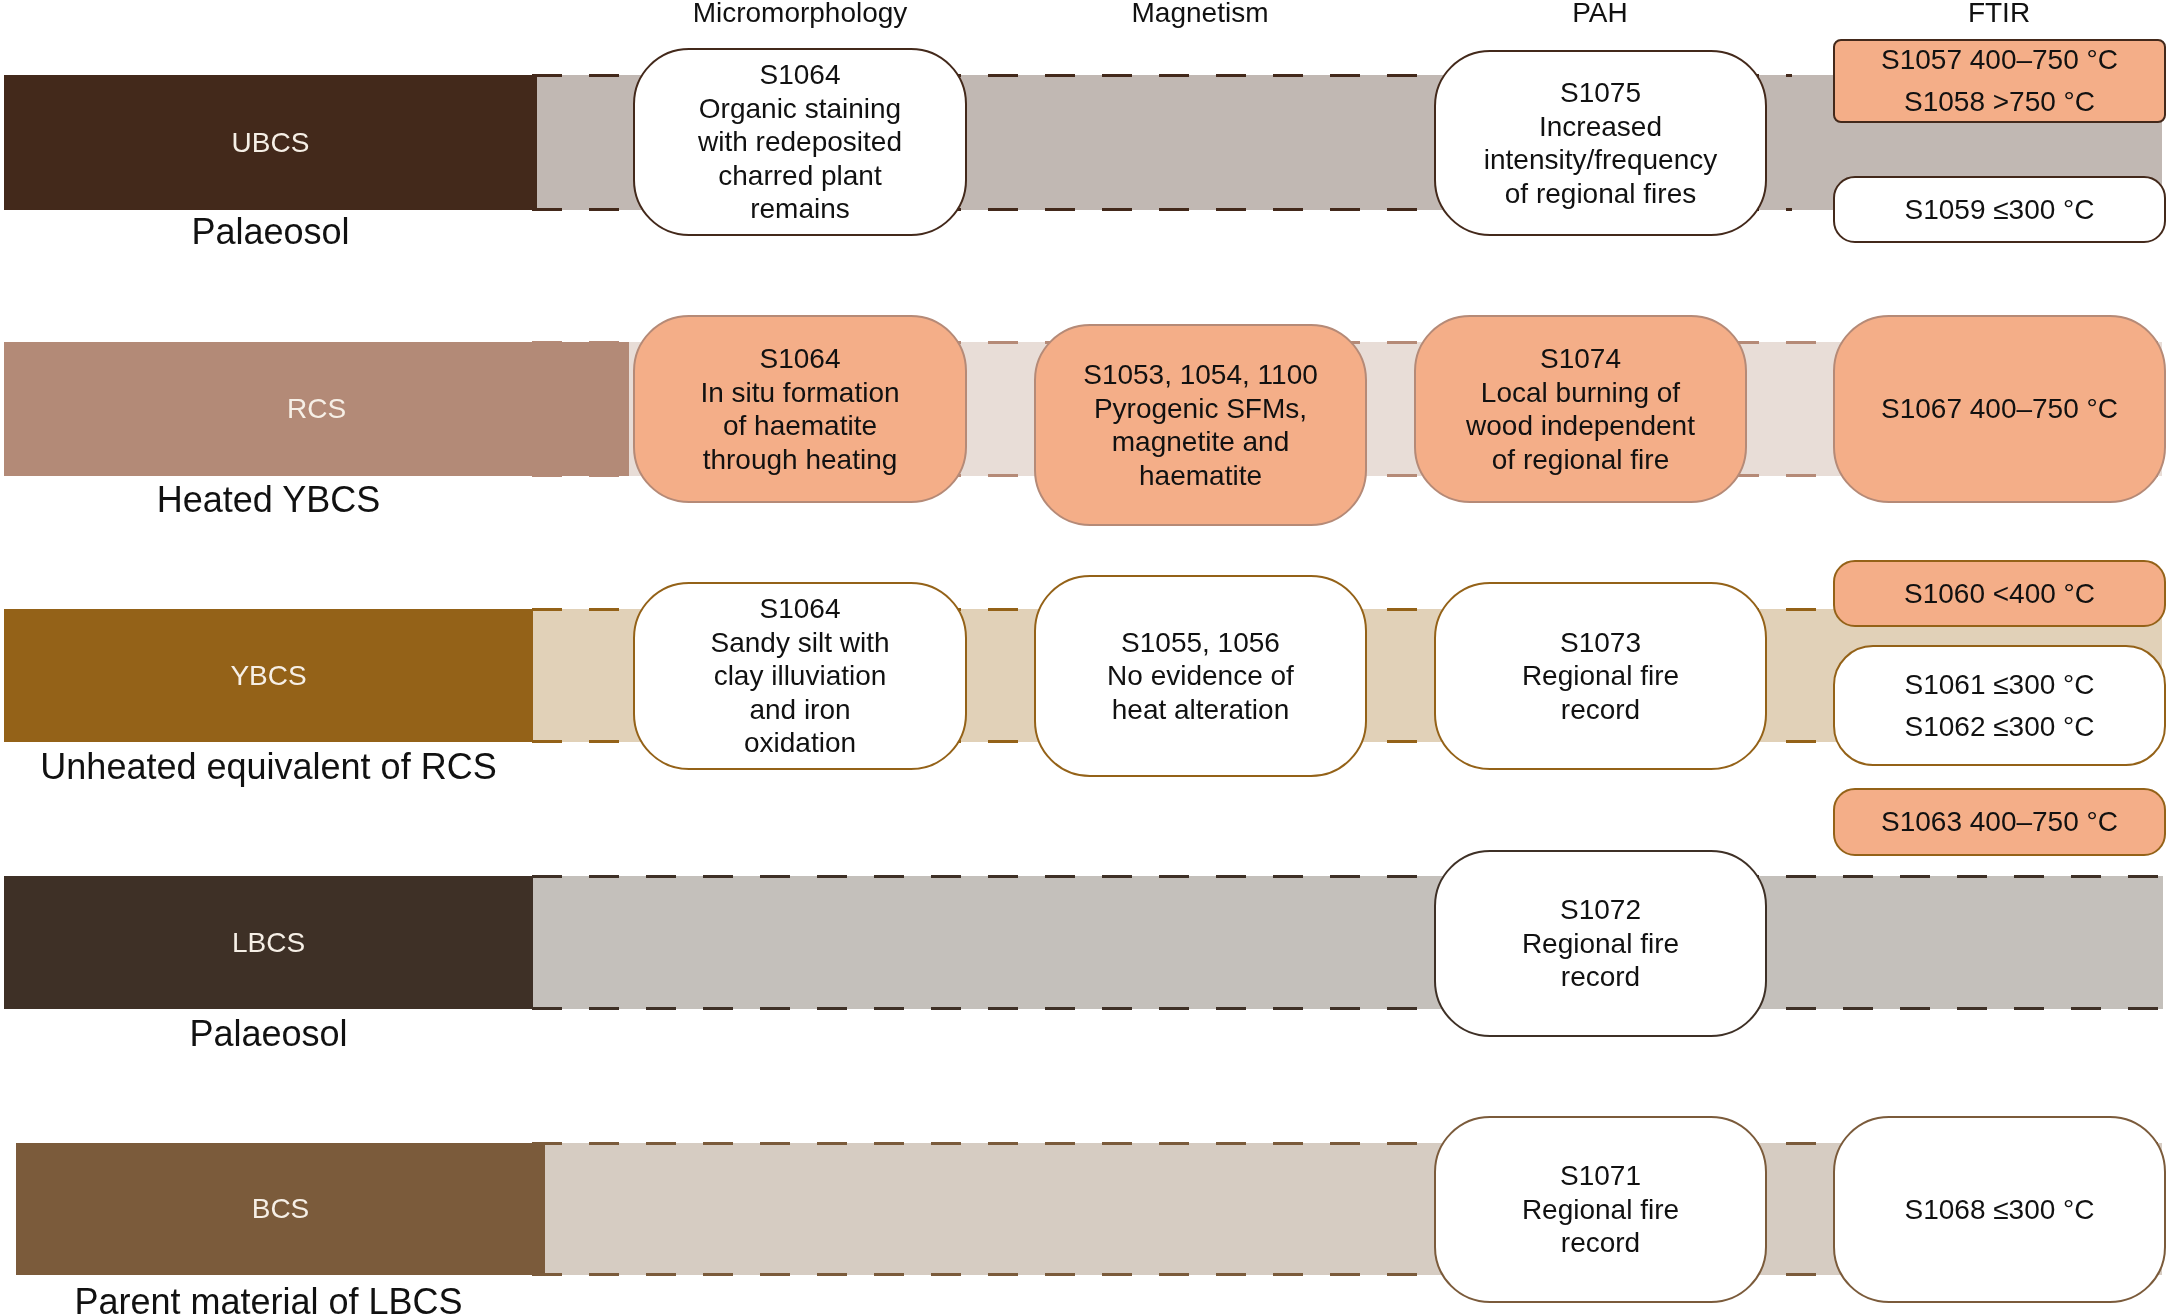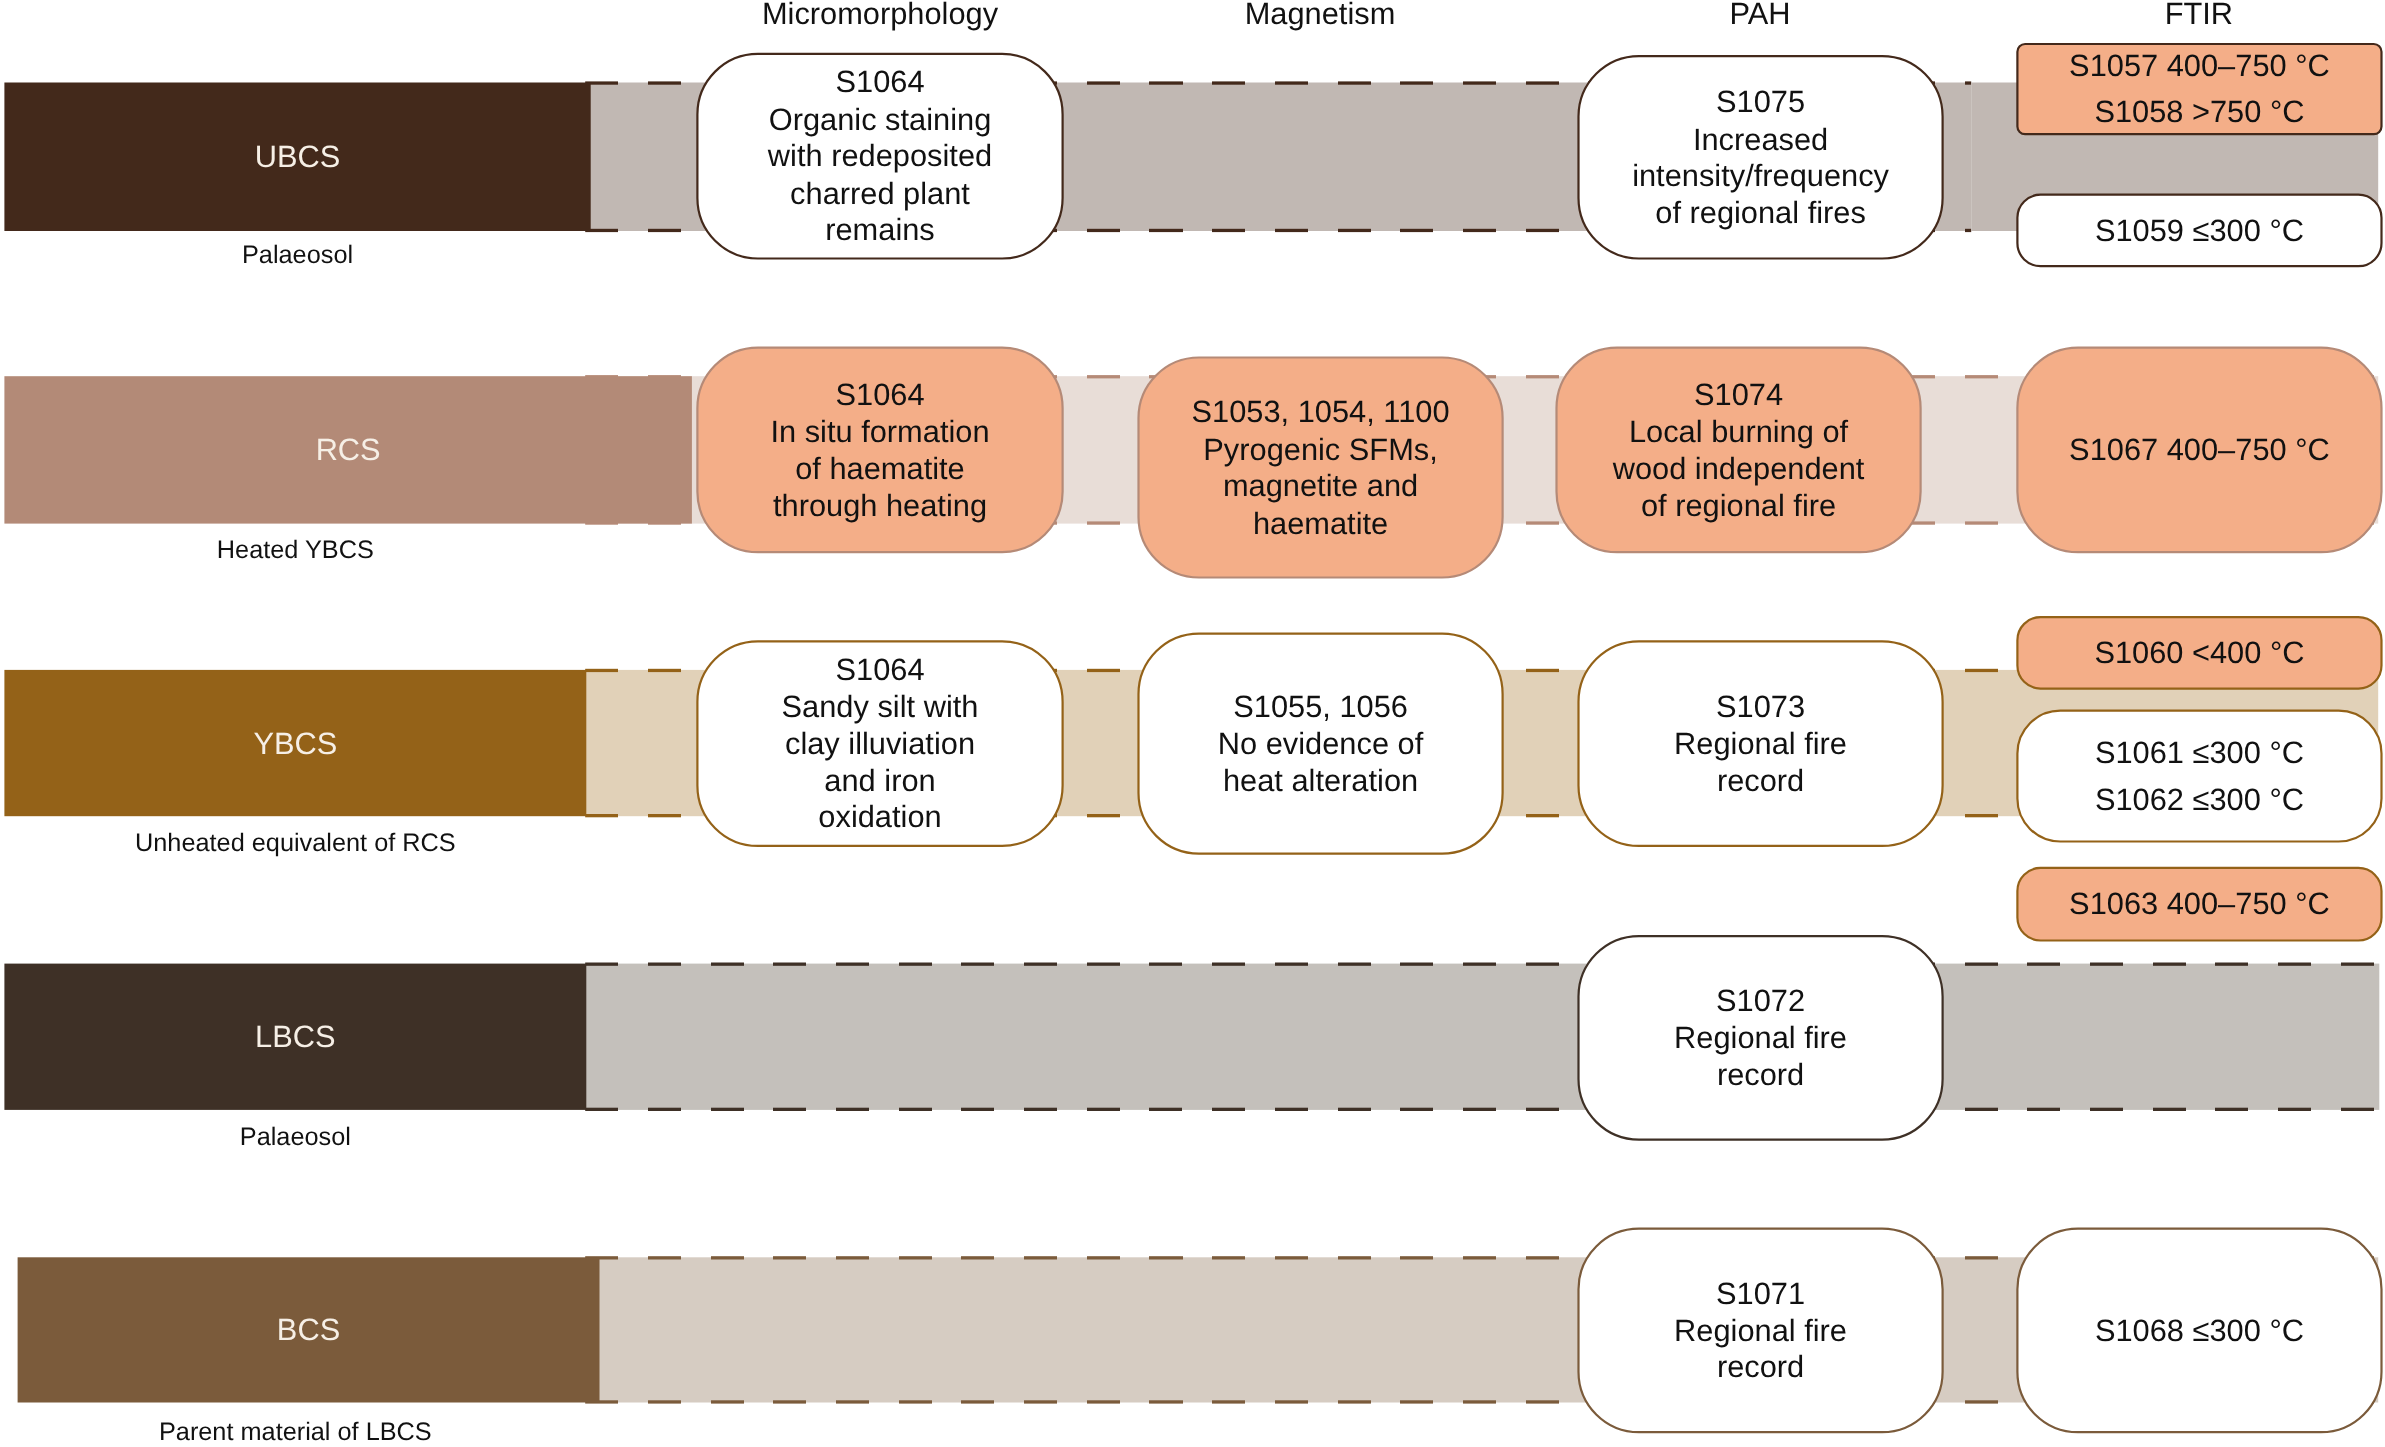--- a/index.html
+++ b/index.html
@@ -2,21 +2,21 @@
 <html><head>
 <meta charset="utf-8">
 <style>
   html, body { margin: 0; padding: 0; background: #ffffff; }
   body { width: 2168px; height: 1315px; position: relative; overflow: hidden;
          font-family: "Liberation Sans", "DejaVu Sans", sans-serif; color: #111; }
   .hdr { position: absolute; top: 0; height: 30px; line-height: 26px; font-size: 28px;
          text-align: center; transform: translateX(-50%); white-space: nowrap; }
   .block { position: absolute; left: 4px; display: flex; align-items: center; justify-content: center;
            color: #f6efe6; font-size: 28px; }
-  .sub { position: absolute; left: 4px; text-align: center; font-size: 23px; line-height: 35px; }
+  .sub { position: absolute; left: 4px; text-align: center; font-size: 36px; line-height: 35px; }
   .band { position: absolute; }
   .band .dash-top, .band .dash-bot { position: absolute; left: 0; right: 0; height: 3px; }
   .band .dash-top { top: -1px; }
   .band .dash-bot { bottom: -1px; }
   .box { position: absolute; box-sizing: border-box; border: 2.5px solid #43291b; background: #fff;
          display: flex; flex-direction: column; align-items: center; justify-content: center;
          text-align: center; font-size: 28px; line-height: 33.5px; }
   .box.hot { background: #f4ae88; }
   .box.r-ubcs { border-color: #43291b; }
   .box.r-rcs  { border-color: #b58a77; }

